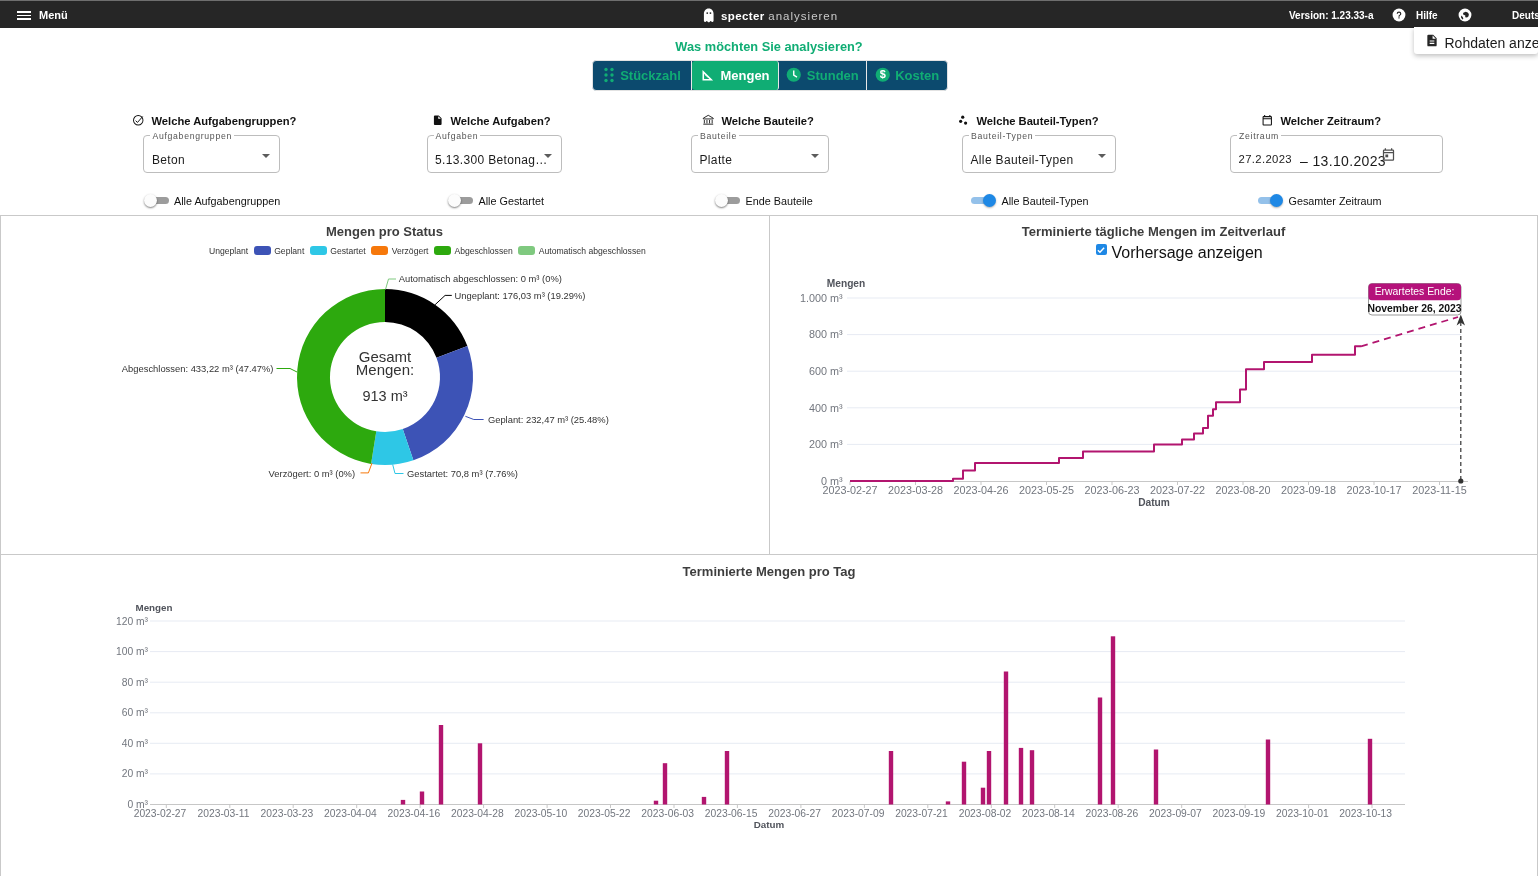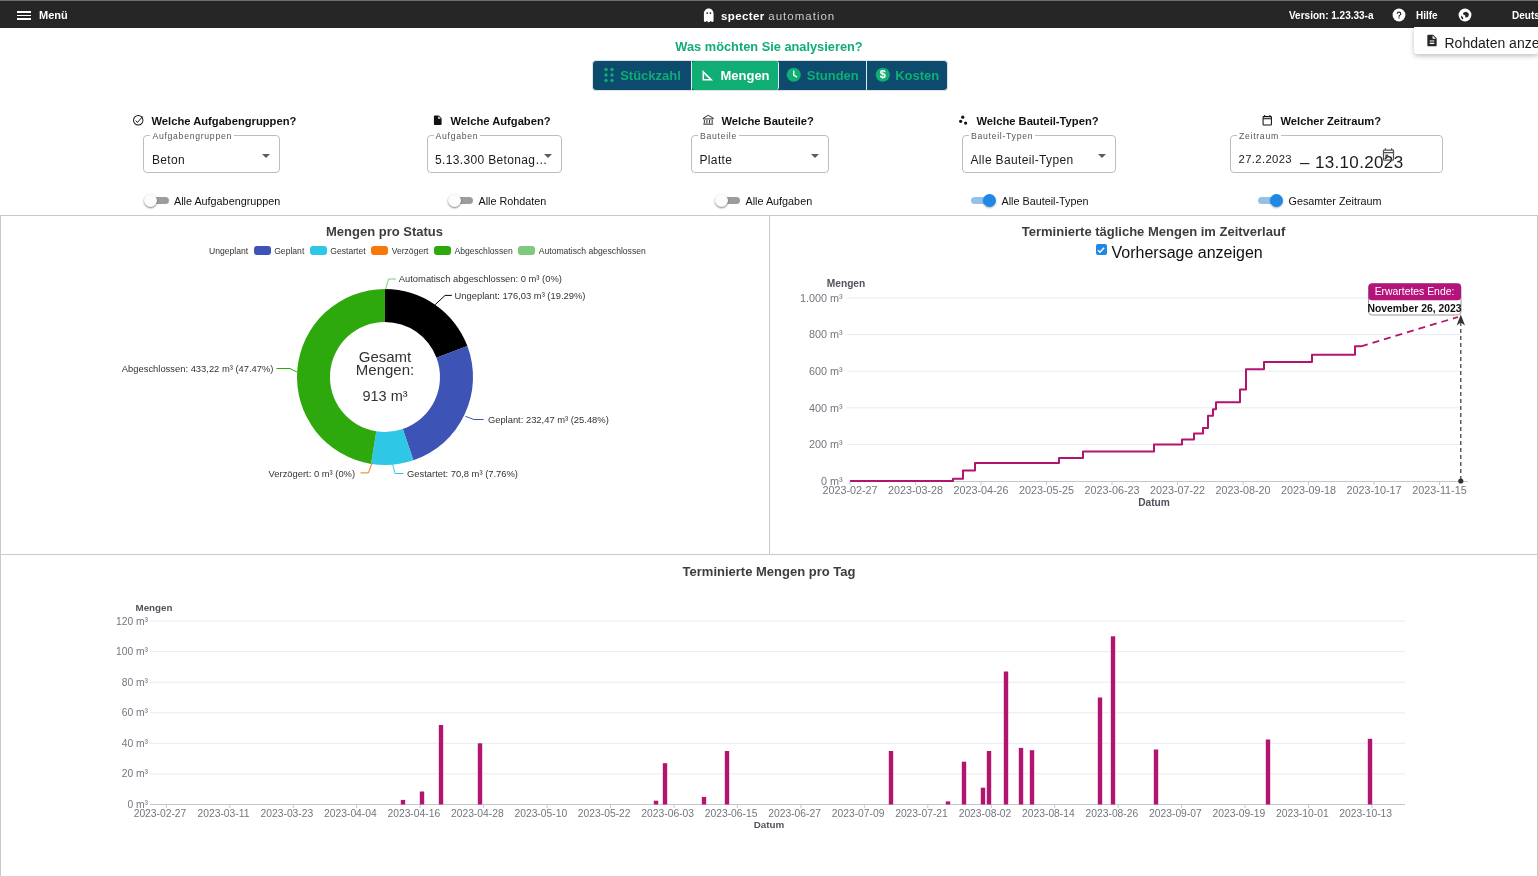--- a/index.html
+++ b/index.html
@@ -45,21 +45,21 @@
   <div class="menu">
       <div></div>
       <div></div>
       <div></div>
     </div>
   <div class="menutxt">Menü</div>
   <div id="logo"><svg width="14" height="15" viewBox="1 0 23 28" style="vertical-align:-3.5px;margin-right:5px">
         <path d="M12 1 C6 1 3 6 3 11 L3 24 C3 26 5 27 6.5 25.5 C8 24 9 24 10 25.5 C11 27 13 27 14 25.5 C15 24 16 24 17.5 25.5 C19 27 21 26 21 24 L21 11 C21 6 18 1 12 1 Z" fill="#fff"></path>
         <circle cx="9.2" cy="9.5" r="1.7" fill="#262626"></circle>
         <circle cx="15.2" cy="9.5" r="1.7" fill="#262626"></circle>
-      </svg><b>specter</b> <span>automation</span></div>
+      </svg><b>specter</b> <span>analysieren</span></div>
   <div class="hright" style="left:1289px;">Version: 1.23.33-a</div>
   <svg class="abs" style="left:1392px;top:7px;" width="14" height="14" viewBox="0 0 24 24">
       <circle cx="12" cy="12" r="11" fill="#fff"></circle>
       <path d="M12 6a4 4 0 0 0-4 4h2a2 2 0 1 1 4 0c0 2-3 1.8-3 5h2c0-2.3 3-2.5 3-5a4 4 0 0 0-4-4zm-1 10h2v2h-2z" fill="#262626"></path>
     </svg>
   <div class="hright" style="left:1416px;">Hilfe</div>
   <svg class="abs" style="left:1458px;top:7px;" width="14" height="14" viewBox="0 0 24 24">
       <circle cx="12" cy="12" r="11" fill="#fff"></circle>
       <path d="M9.2 8.2 L13.2 6.6 L16.6 7.6 L18.6 10.2 L18.1 14.2 L15.5 16.4 L12.4 15.8 L12.4 12.6 L9.6 12.1 L8.6 9.6 Z M5.4 12.8 L8.2 15.4 L9.2 18.6 L7.4 19.6 L5.2 16.2 Z" fill="#262626"></path>
     </svg>
@@ -127,34 +127,34 @@
       <path d="M8.5 14.5l2.5 2.5 4.5-5.5" stroke="#111" stroke-width="1.8" fill="none"></path>
     </svg>Welche Aufgaben?</div>
 <div class="sel" style="left:426.5px;width:135.5px;">
     <span class="lbl">Aufgaben</span>
     <span class="val">5.13.300 Betonag…</span>
     <span class="arr"></span>
   </div>
 <div class="tog off" style="left:451.5px;">
     <div class="th"></div>
   </div>
-<div class="toglbl" style="left:478.5px;">Alle Rohdaten</div>
+<div class="toglbl" style="left:478.5px;">Alle Gestartet</div>
 
 <div class="fhead" style="left:702px;"><svg width="12.5" height="12.5" viewBox="0 0 24 24">
       <path d="M12 2.5 2.5 8v1.5h19V8zM4.5 11.5v6.5M9.5 11.5v6.5M14.5 11.5v6.5M19.5 11.5v6.5M2.5 19.5h19" stroke="#111" stroke-width="1.7" fill="none"></path>
     </svg>Welche Bauteile?</div>
 <div class="sel" style="left:691px;width:138px;">
     <span class="lbl">Bauteile</span>
     <span class="val">Platte</span>
     <span class="arr"></span>
   </div>
 <div class="tog off" style="left:718.5px;">
     <div class="th"></div>
   </div>
-<div class="toglbl" style="left:745.5px;">Alle Aufgaben</div>
+<div class="toglbl" style="left:745.5px;">Ende Bauteile</div>
 
 <div class="fhead" style="left:957px;"><svg width="12.5" height="12.5" viewBox="0 0 24 24">
       <g fill="#111">
         <circle cx="7" cy="14" r="3.1"></circle>
         <circle cx="11" cy="6" r="3.1"></circle>
         <circle cx="16.5" cy="17.5" r="3.1"></circle>
       </g>
     </svg>Welche Bauteil-Typen?</div>
 <div class="sel" style="left:962px;width:154px;">
     <span class="lbl">Bauteil-Typen</span>
@@ -165,21 +165,21 @@
     <div class="th"></div>
   </div>
 <div class="toglbl" style="left:1001.5px;">Alle Bauteil-Typen</div>
 
 <div class="fhead" style="left:1261px;"><svg width="12.5" height="12.5" viewBox="0 0 24 24">
       <path d="M19 4h-1V2h-2v2H8V2H6v2H5a2 2 0 0 0-2 2v14a2 2 0 0 0 2 2h14a2 2 0 0 0 2-2V6a2 2 0 0 0-2-2zm0 16H5V10h14zM5 8V6h14v2z" fill="#111"></path>
     </svg>Welcher Zeitraum?</div>
 <div class="sel" style="left:1230px;width:213px;">
     <span class="lbl">Zeitraum</span>
     <span class="val" style="font-size:11.3px;">27.2.2023</span>
-    <span class="val" style="left:69px;font-size:17px;text-align:center;">– 13.10.2023</span>
+    <span class="val" style="left:69px;font-size:14px;text-align:center;">– 13.10.2023</span>
 <svg style="position:absolute;left:150px;top:11px;" width="15" height="15" viewBox="0 0 24 24">
       <path d="M19 4h-1V2h-2v2H8V2H6v2H5a2 2 0 0 0-2 2v14a2 2 0 0 0 2 2h14a2 2 0 0 0 2-2V6a2 2 0 0 0-2-2zm0 16H5V10h14zM5 8V6h14v2z" fill="#4f4f4f"></path>
       <rect x="7" y="12" width="4.5" height="4.5" fill="#4f4f4f"></rect>
     </svg>
   </div>
 <div class="tog on" style="left:1258px;">
     <div class="th"></div>
   </div>
 <div class="toglbl" style="left:1288.5px;">Gesamter Zeitraum</div>
 

